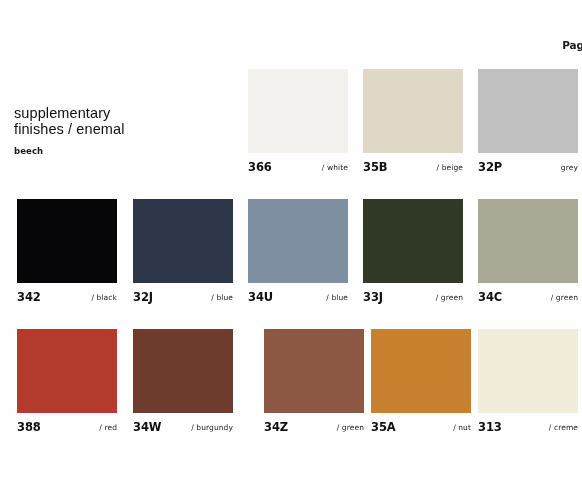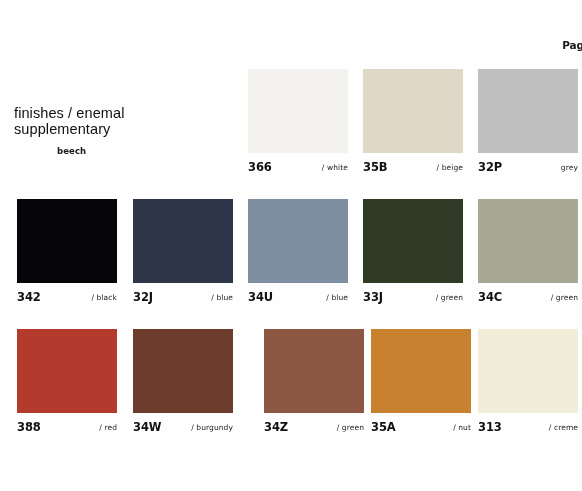--- a/index.html
+++ b/index.html
@@ -52,21 +52,20 @@
     font-weight: 400;
     letter-spacing: 0.1px;
   }
   .subtitle {
     margin-top: 9px;
     font-size: 8.5px;
     font-weight: 700;
     color: #1a1a1a;
     letter-spacing: 0.1px;
     font-family: "DejaVu Sans", sans-serif;
-    margin-left: 43px;
   }
 
   
   .grid {
     position: absolute;
     left: 0;
     top: 0;
     width: 582px;
     height: 491px;
   }
@@ -109,22 +108,22 @@
   }
 </style>
 </head>
 <body>
 
 <div class="page">
 
   <div class="brand">Paged</div>
 
   <div class="title-block">
+    <div class="title-line">supplementary</div>
     <div class="title-line">finishes / enemal</div>
-    <div class="title-line">supplementary</div>
     <div class="subtitle">beech</div>
   </div>
 
   <div class="grid" id="swatch-grid">
       <div class="cell" style="left: 248px; top: 69px;">
         <div class="swatch" style="background: rgb(244, 242, 238);"></div>
         <div class="caption">
           <span class="code">366</span>
           <span class="name">/ white</span>
         </div>

